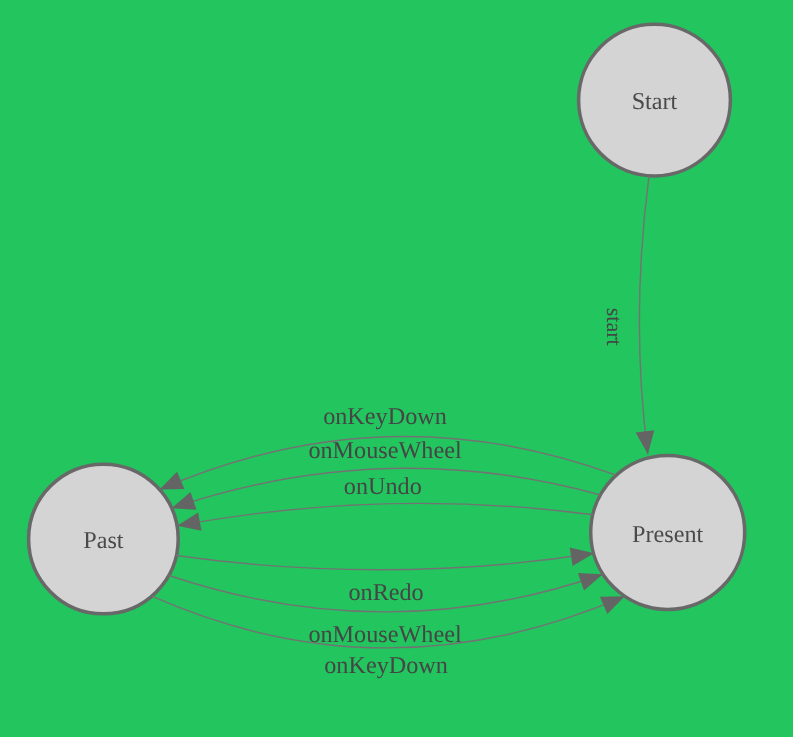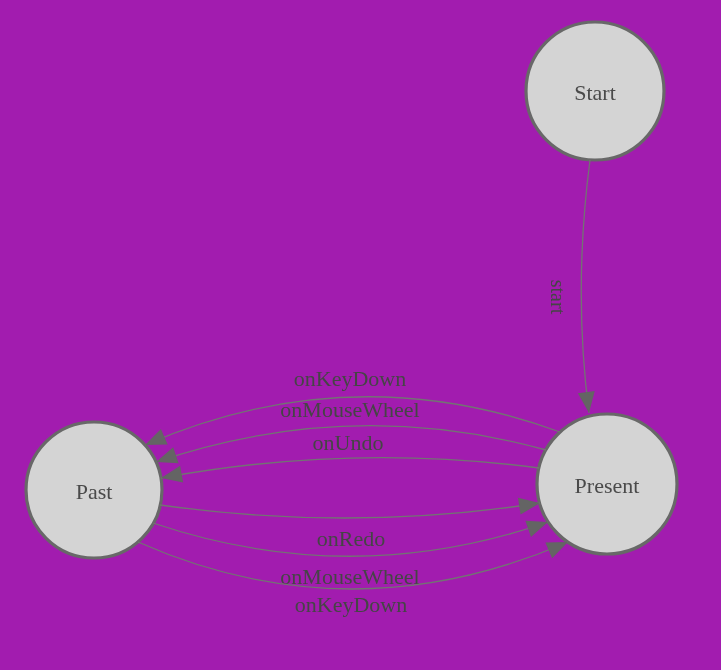--- a/index.html
+++ b/index.html
@@ -4,21 +4,21 @@
 <style>
   html, body {
     margin: 0;
     padding: 0;
     background: #ffffff;
   }
   .canvas-wrap {
     width: 721px;
     height: 670px;
     position: relative;
-    background: #a21caf;
+    background: #22c55e;
     text-align: center;
   }
   svg text {
     font-family: "Liberation Serif", "DejaVu Serif", serif;
     user-select: none;
   }
   .node circle {
     fill: #d4d4d4;
     stroke: #686868;
     stroke-width: 3.2px;

